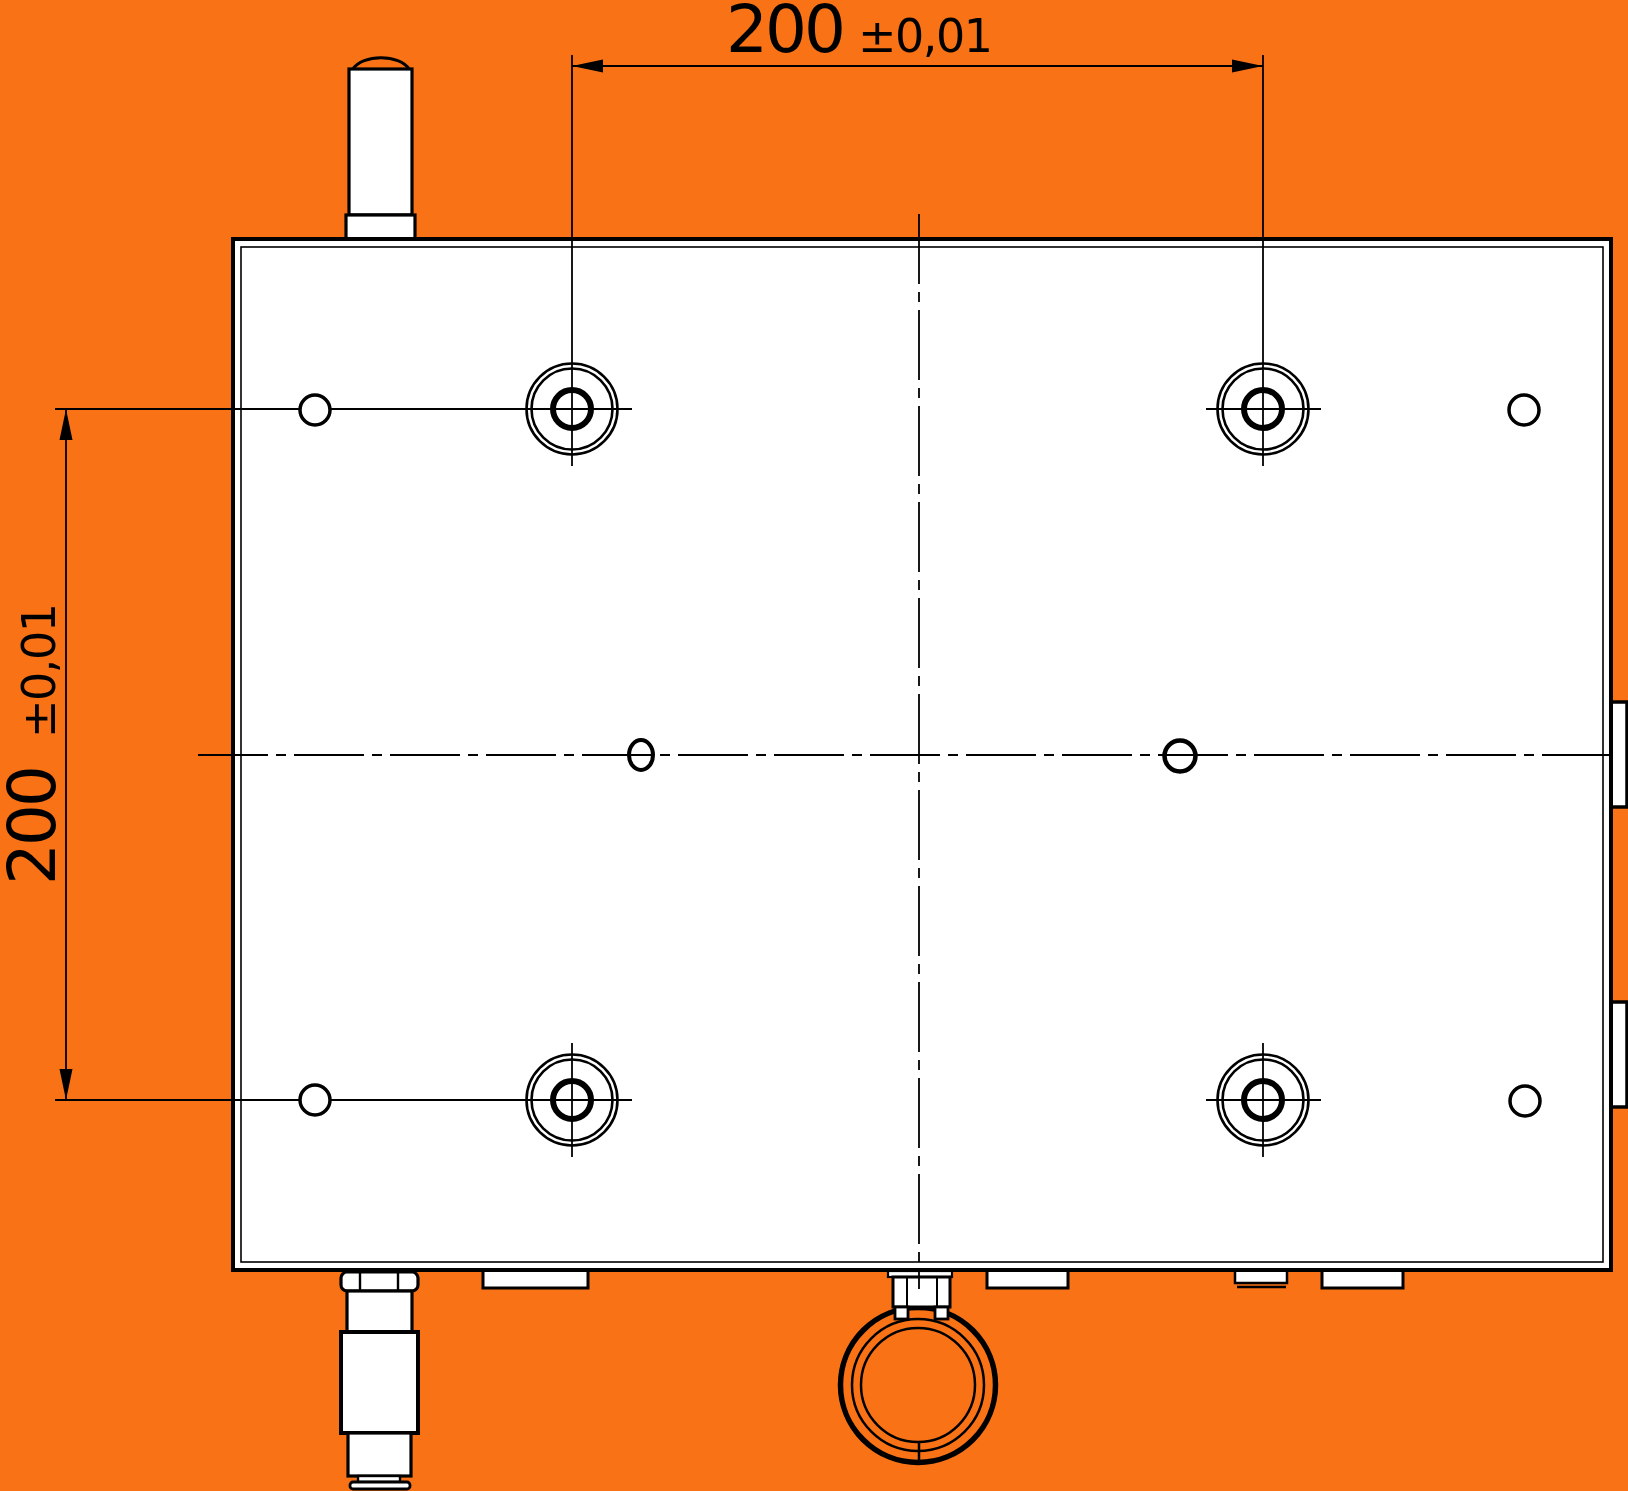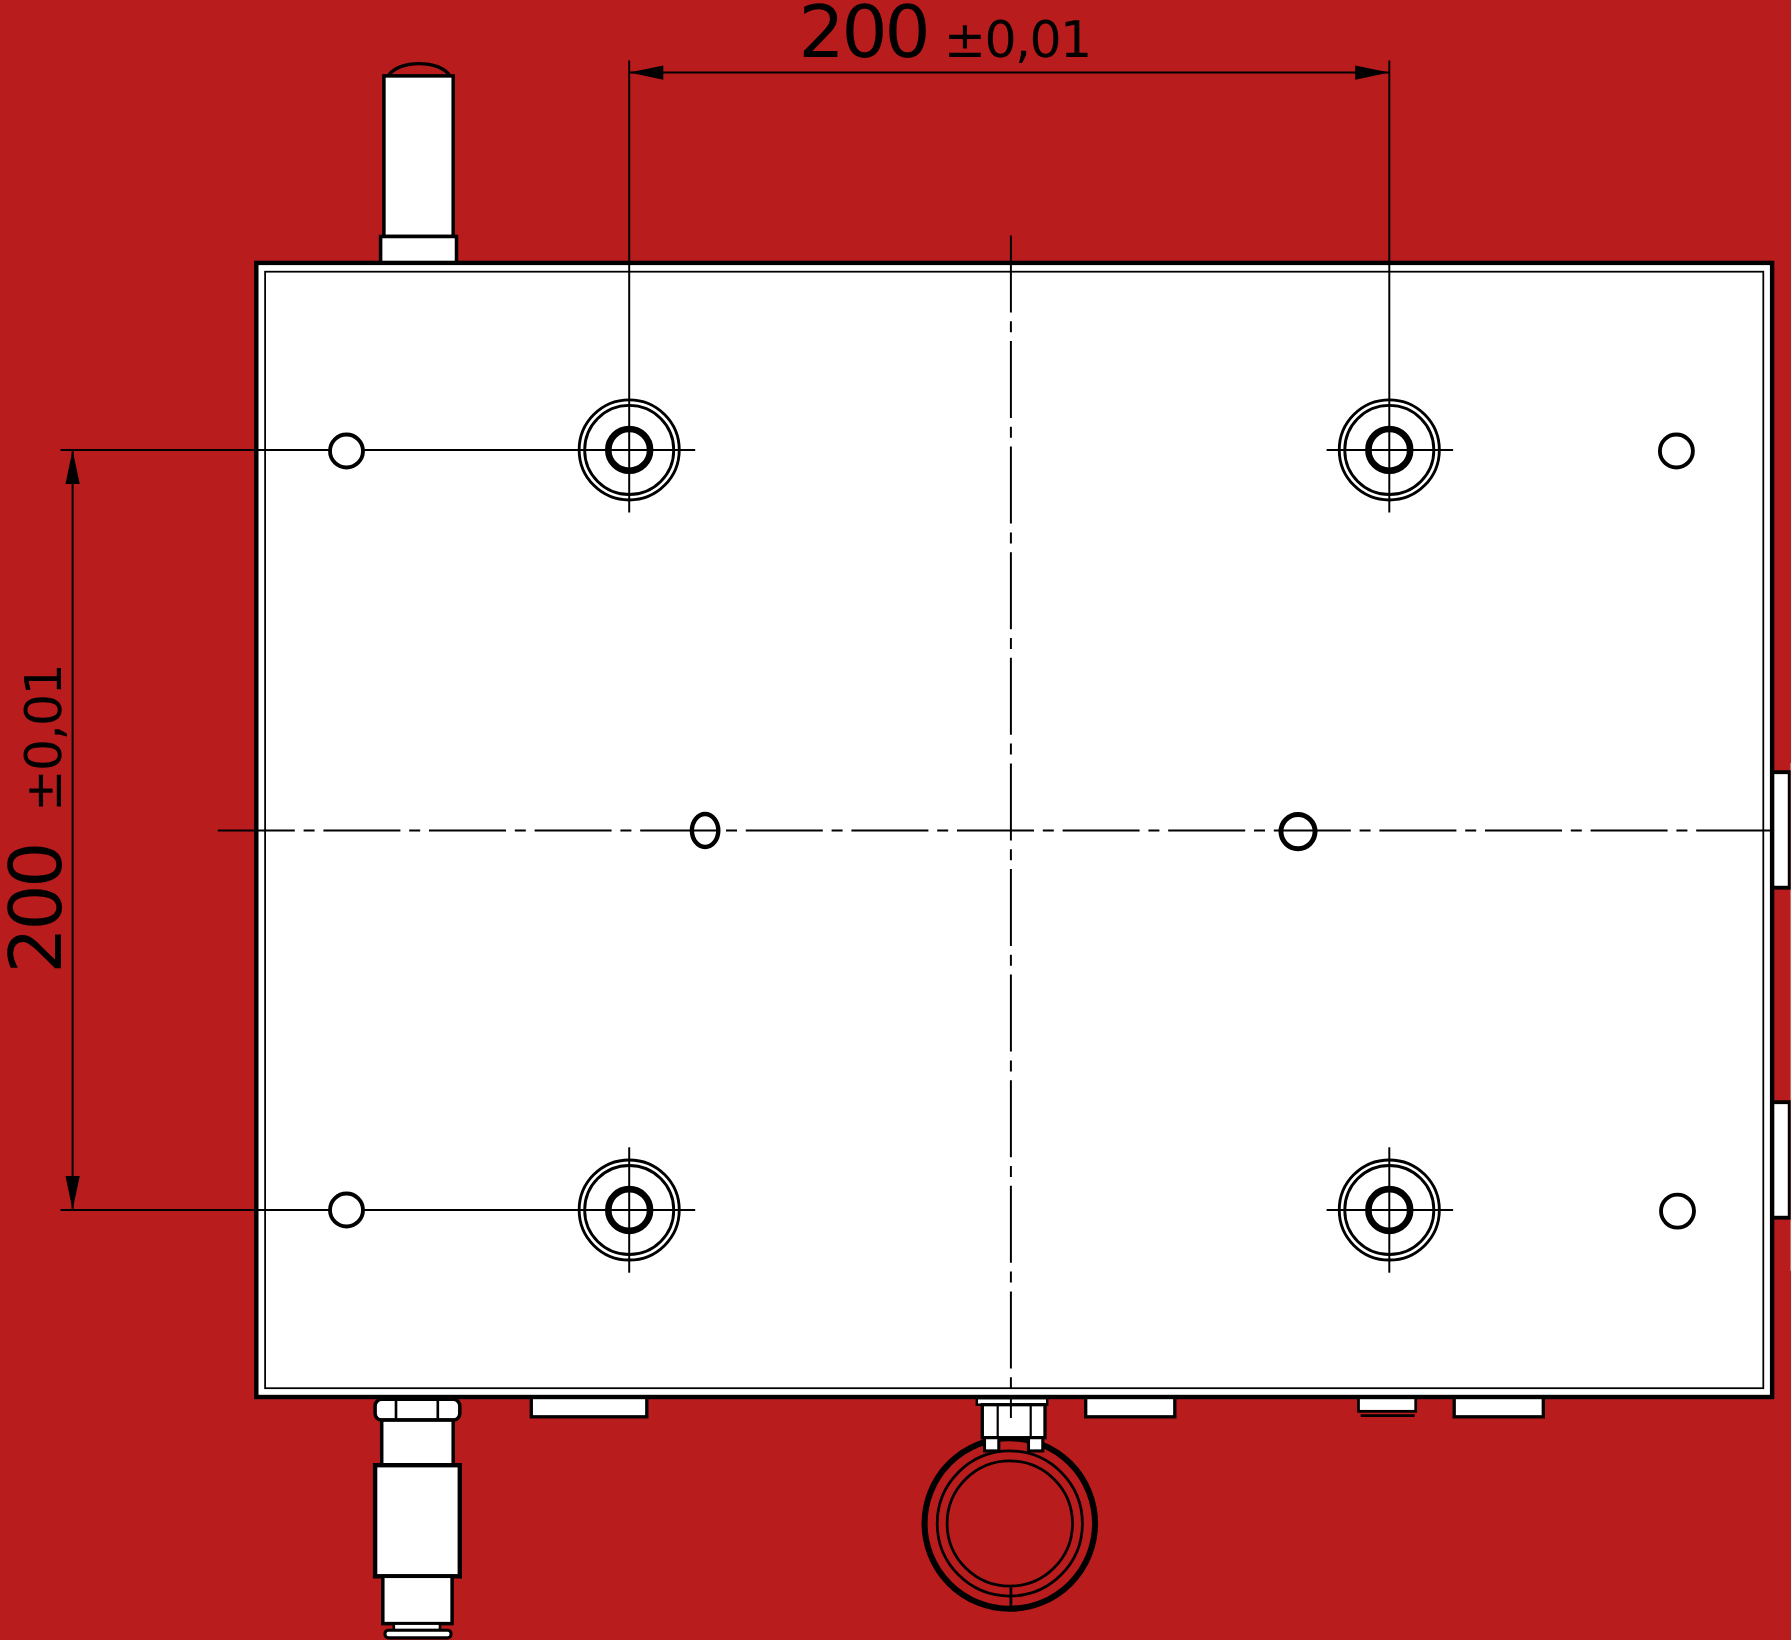--- a/index.html
+++ b/index.html
@@ -1,16 +1,16 @@
 <!DOCTYPE html>
 <html><head>
 <meta charset="utf-8">
 <style>
   html,body{margin:0;padding:0;background:#fff;}
-  #canvas{position:relative;width:1628px;height:1491px;background:#b91c1c;overflow:hidden;
+  #canvas{position:relative;width:1628px;height:1491px;background:#f97316;overflow:hidden;
           font-family:"DejaVu Sans","Liberation Sans",sans-serif;}
   svg{display:block;}
   text{fill:#000;}
   .dim-value{font-size:66px;letter-spacing:-3px;}
   .dim-tol{font-size:46px;letter-spacing:-1.5px;}
 </style>
 </head>
 <body>
 
 <div id="canvas">

